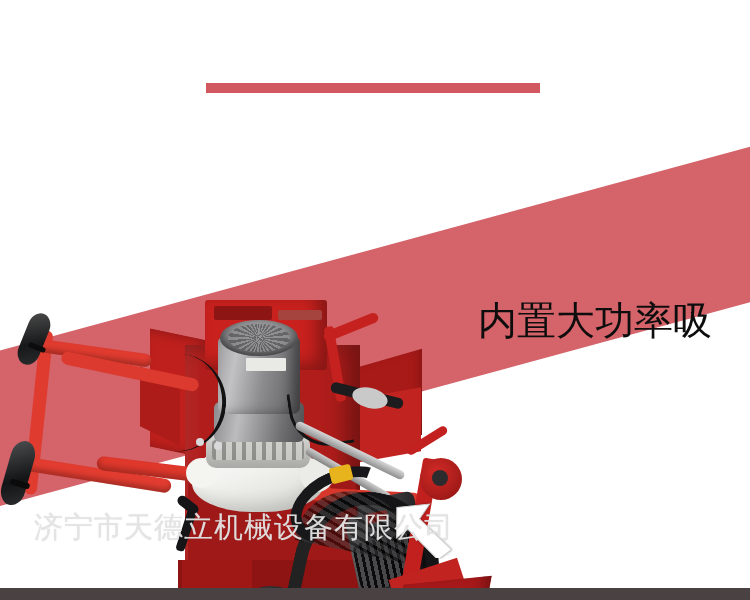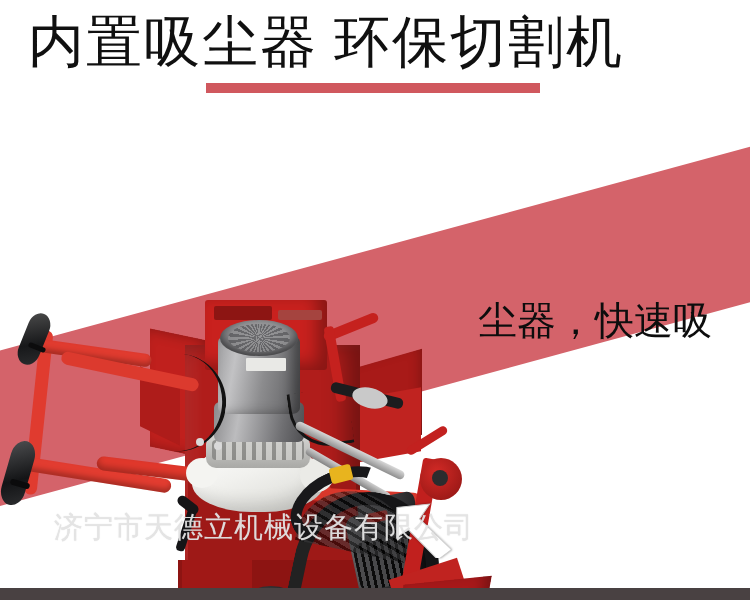--- a/index.html
+++ b/index.html
@@ -171,33 +171,32 @@
     font-size:29px;letter-spacing:1px;color:rgba(255,255,255,.78);
     text-shadow:0 0 1px rgba(120,120,120,.25);white-space:pre;
     mix-blend-mode:normal;
   }
   .wm-url{
     position:absolute;left:34px;top:545px;
     font-family:"Liberation Mono","DejaVu Sans Mono",monospace;
     font-size:25px;letter-spacing:1px;color:rgba(255,255,255,.85);
     white-space:pre;
   }
-  .wm-shadow{color:rgba(228,228,228,.95);margin-left:20px;}
+  .wm-shadow{color:rgba(228,228,228,.95);}
 
   
   .bottom-bar{position:absolute;left:0;top:588px;width:750px;height:12px;background:#494142;}
 </style>
 </head>
 <body>
 
 <div id="stage">
 
   <div class="band"></div>
 
-  <div class="headline">内置吸尘器 环保切割机</div>
   <div class="headline-rule"></div>
 
   <div class="photo">
 
     <div class="body-fender"></div>
     <div class="body-fender2"></div>
     <div class="right-wing"></div>
     <div class="right-wing2"></div>
     <div class="body-main"></div>
     <div class="body-main2"></div>
@@ -267,21 +266,21 @@
       <svg width="70" height="56" viewBox="0 0 70 56">
         <polygon points="2,10 34,2 26,18 62,44 50,56 16,30 6,40" fill="#ffffff" stroke="#cfcfcf" stroke-width="1" transform="rotate(8 35 28)"></polygon>
       </svg>
     </div>
     <div class="arrow-wrap arr2">
       
     </div>
   </div>
 
   <div class="copy">
-    <div>尘器，快速吸</div>
+    <div>内置大功率吸</div>
     
     
   </div>
 
   <div class="wm-company wm-shadow">济宁市天德立机械设备有限公司</div>
 
   <div class="bottom-bar"></div>
 </div>
 
 </body></html>

